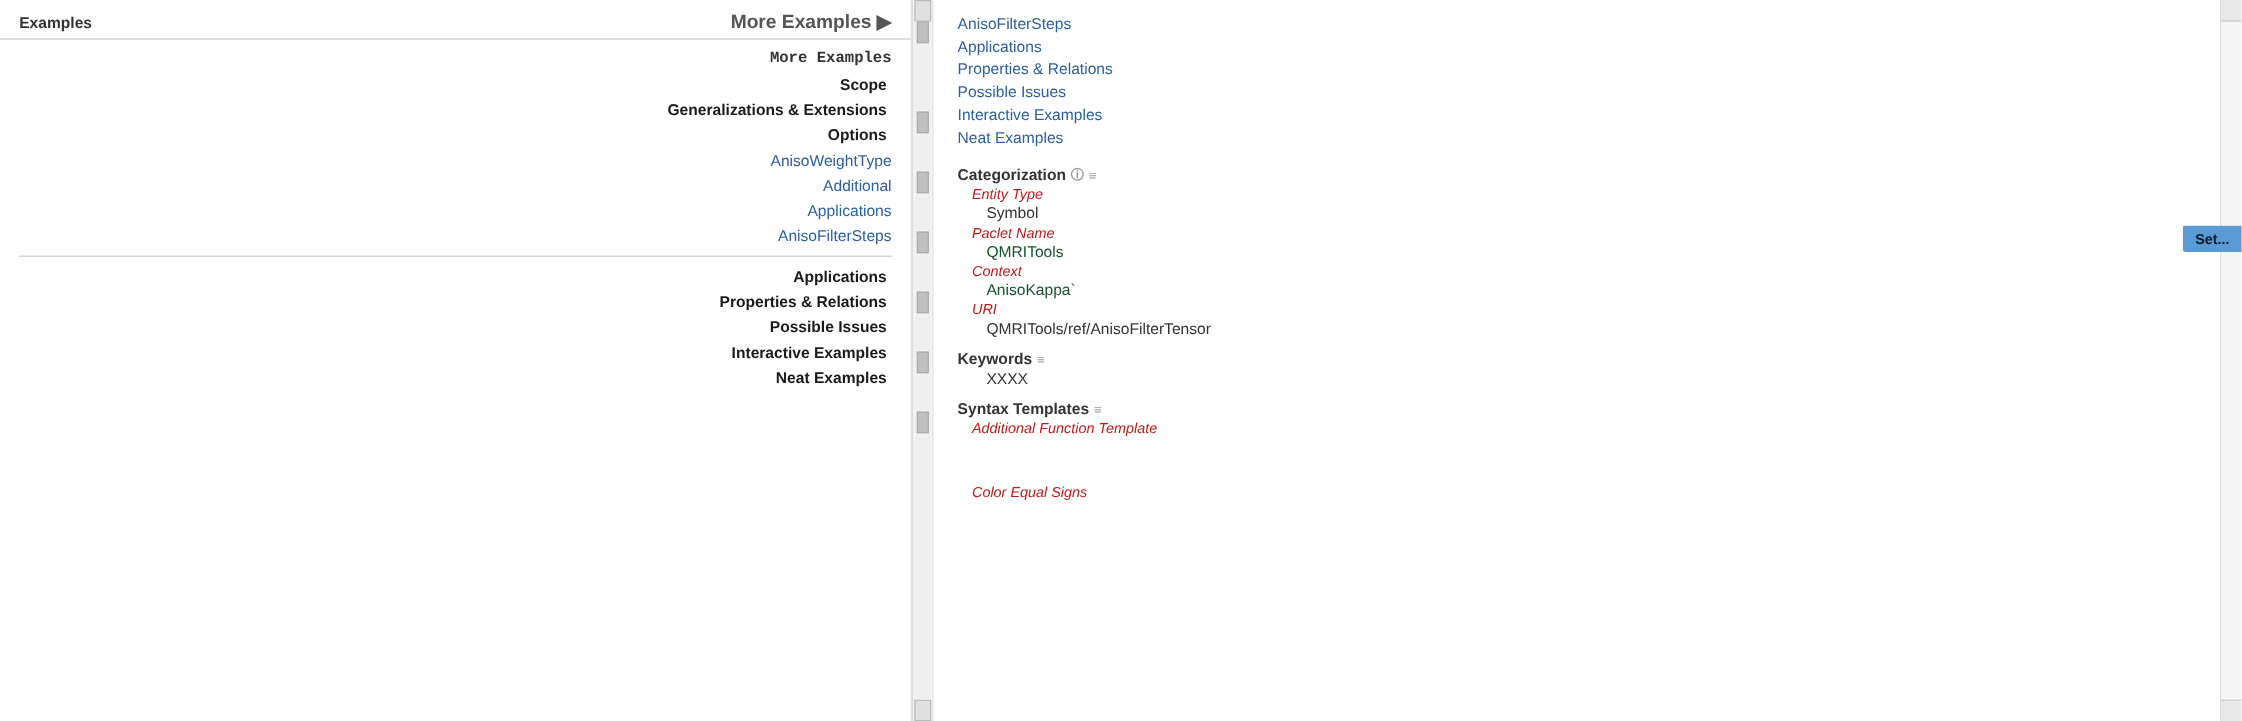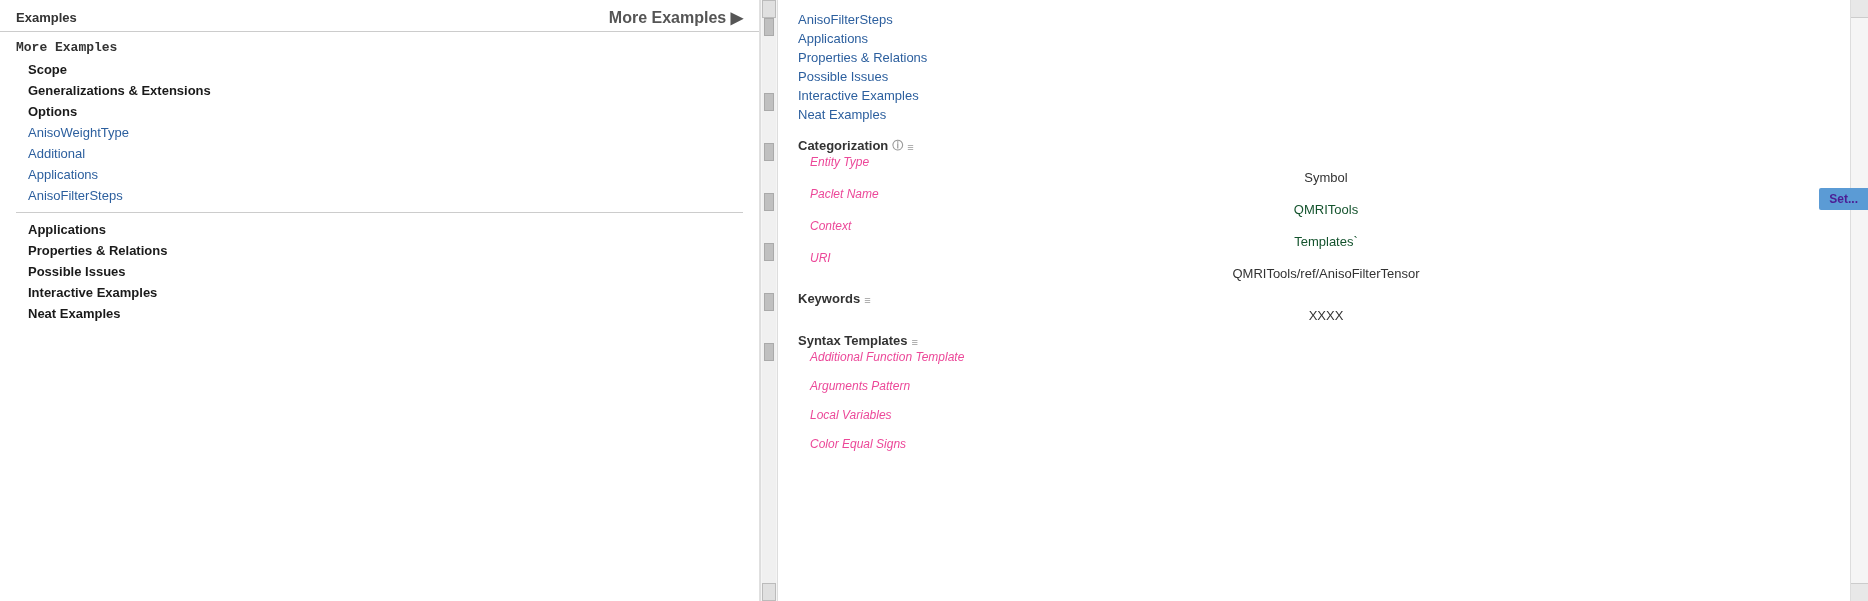--- a/index.html
+++ b/index.html
@@ -15,20 +15,21 @@
     }
 
     
     .left-panel {
       width: 760px;
       height: 601px;
       overflow-y: auto;
       border-right: 1px solid #e0e0e0;
       padding: 0;
       position: relative;
+      text-align: right;
     }
 
     .section-header {
       font-size: 13px;
       font-weight: 600;
       color: #333;
       padding: 8px 16px 4px 16px;
       display: flex;
       justify-content: space-between;
       align-items: center;
@@ -115,47 +116,46 @@
     }
 
     .meta-icon {
       font-size: 11px;
       color: #999;
       cursor: pointer;
     }
 
     .meta-sub-label {
       font-size: 12px;
-      color: #ec4899;
+      color: #b91c1c;
       font-style: italic;
       margin: 2px 0 1px 12px;
     }
 
     .meta-value {
       font-size: 13px;
       color: #333;
       margin-left: 24px;
       margin-bottom: 2px;
-      text-align: center;
     }
 
     .meta-value-link {
       font-size: 13px;
       color: #14532d;
       margin-left: 24px;
       margin-bottom: 2px;
       cursor: pointer;
     }
 
     .set-button {
       position: fixed;
       right: 0;
       top: 188px;
       background: #5b9bd5;
-      color: #4c1d95;
+      color: #0f172a;
       font-size: 12px;
       font-weight: 600;
       padding: 4px 10px;
       border: none;
       cursor: pointer;
       border-radius: 2px 0 0 2px;
     }
 
     
     .right-scrollbar {
@@ -244,44 +244,42 @@
         <span class="meta-icon">≡</span>
       </div>
 
       <div class="meta-sub-label">Entity Type</div>
       <div class="meta-value">Symbol</div>
 
       <div class="meta-sub-label">Paclet Name</div>
       <div class="meta-value meta-value-link">QMRITools</div>
 
       <div class="meta-sub-label">Context</div>
-      <div class="meta-value meta-value-link">Templates`</div>
+      <div class="meta-value meta-value-link">AnisoKappa`</div>
 
       <div class="meta-sub-label">URI</div>
       <div class="meta-value">QMRITools/ref/AnisoFilterTensor</div>
     </div>
 
     <div class="meta-section">
       <div class="meta-label">
         <span>Keywords</span>
         <span class="meta-icon">≡</span>
       </div>
       <div class="meta-value">XXXX</div>
     </div>
 
     <div class="meta-section">
       <div class="meta-label">
         <span>Syntax Templates</span>
         <span class="meta-icon">≡</span>
       </div>
       <div class="meta-sub-label">Additional Function Template</div>
       <div style="height:12px;"></div>
-      <div class="meta-sub-label">Arguments Pattern</div>
       <div style="height:12px;"></div>
-      <div class="meta-sub-label">Local Variables</div>
       <div style="height:12px;"></div>
       <div class="meta-sub-label">Color Equal Signs</div>
     </div>
   </div>
 </div>
 
 <button class="set-button">Set...</button>
 
 <div class="right-scrollbar">
   <div class="right-sb-top"></div>

